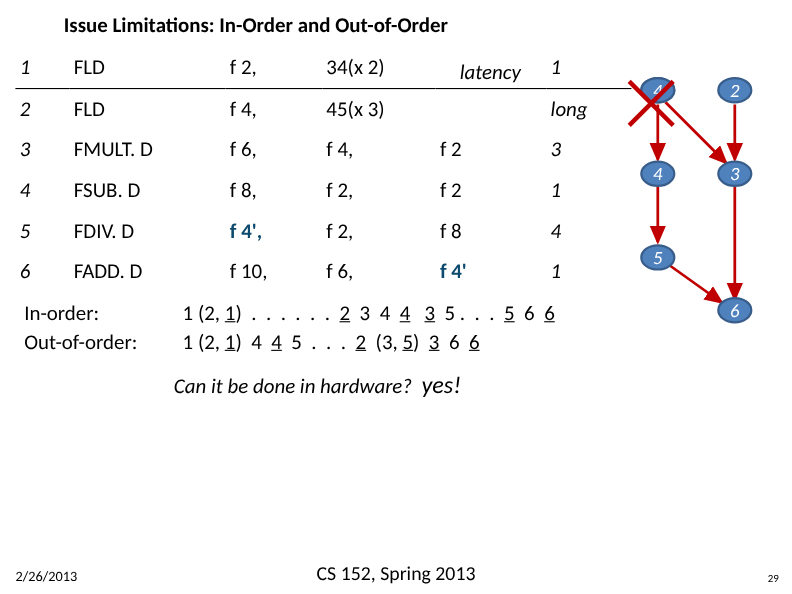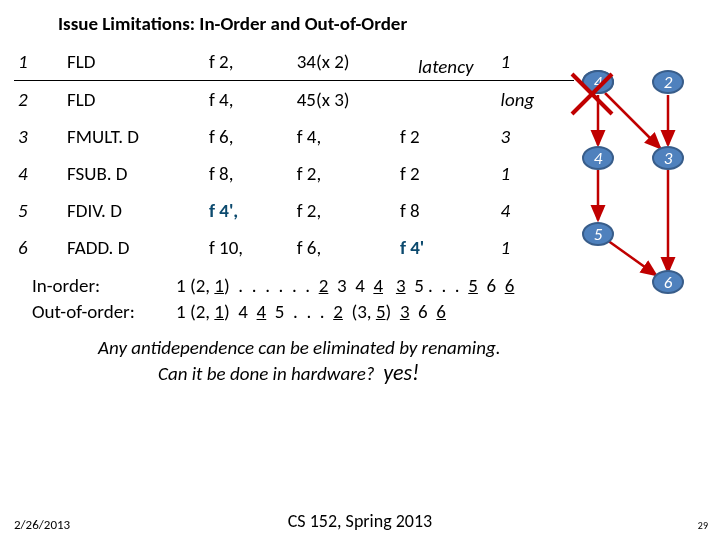--- a/index.html
+++ b/index.html
@@ -35,21 +35,21 @@
   .col5 { width: 60px; font-style: italic; }
   .lat-header {
     font-style: italic;
     font-size: 19px;
     position: absolute;
     left: 418px;
     top: 55px;
   }
   .red { color: #0c4a6e; font-weight: bold; }
   .orders {
-    margin: 6px 0 0 30px;
+    margin: 6px 0 0 20px;
     font-size: 19px;
     line-height: 1.25;
   }
   .orders td:first-child { width: 142px; }
   .u { text-decoration: underline; }
   .bottom-text {
     margin: 10px 0 0 98px;
     font-size: 19px;
     font-style: italic;
     line-height: 1.25;
@@ -176,21 +176,20 @@
     <td>1 (2, <span class="u">1</span>) &nbsp;. &nbsp;. &nbsp;. &nbsp;. &nbsp;. &nbsp;. &nbsp;<span class="u">2</span> &nbsp;3 &nbsp;4 &nbsp;<span class="u">4</span> &nbsp; <span class="u">3</span> &nbsp;5 .&nbsp; .&nbsp; .&nbsp; <span class="u">5</span> &nbsp;6 &nbsp;<span class="u">6</span></td>
   </tr>
   <tr>
     <td>Out-of-order:</td>
     <td>1 (2, <span class="u">1</span>) &nbsp;4 &nbsp;<span class="u">4</span> &nbsp;5 &nbsp;. &nbsp;. &nbsp;. &nbsp;<span class="u">2</span> &nbsp;(3, <span class="u">5</span>) &nbsp;<span class="u">3</span> &nbsp;6 &nbsp;<span class="u">6</span></td>
   </tr>
 </tbody>
   </table>
 
 <div class="bottom-text">
-  <div>Any antidependence can be eliminated by renaming.</div>
   <div style="padding-left:60px;">
     <span>Can it be done in hardware?</span>
     &nbsp;<span class="yes">yes!</span>
   </div>
 </div>
 
 <div class="graph">
   <svg>
     <defs>
       <marker id="ah" markerWidth="8" markerHeight="8" refX="6" refY="3" orient="auto">

